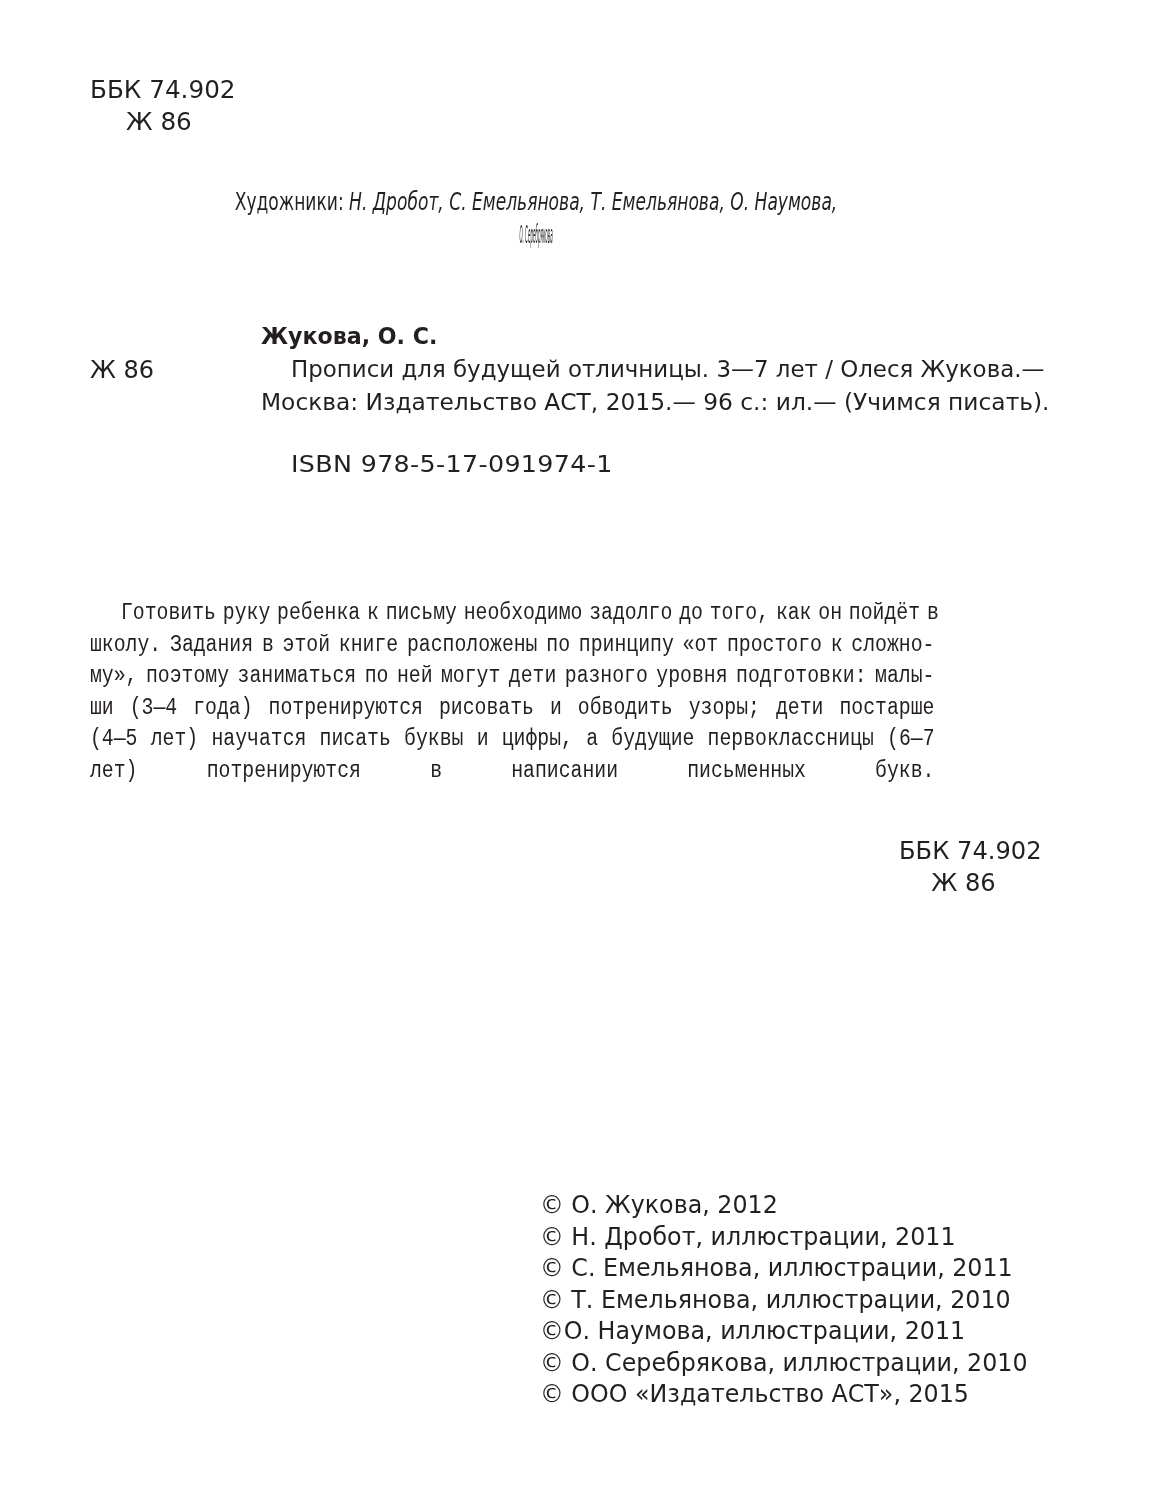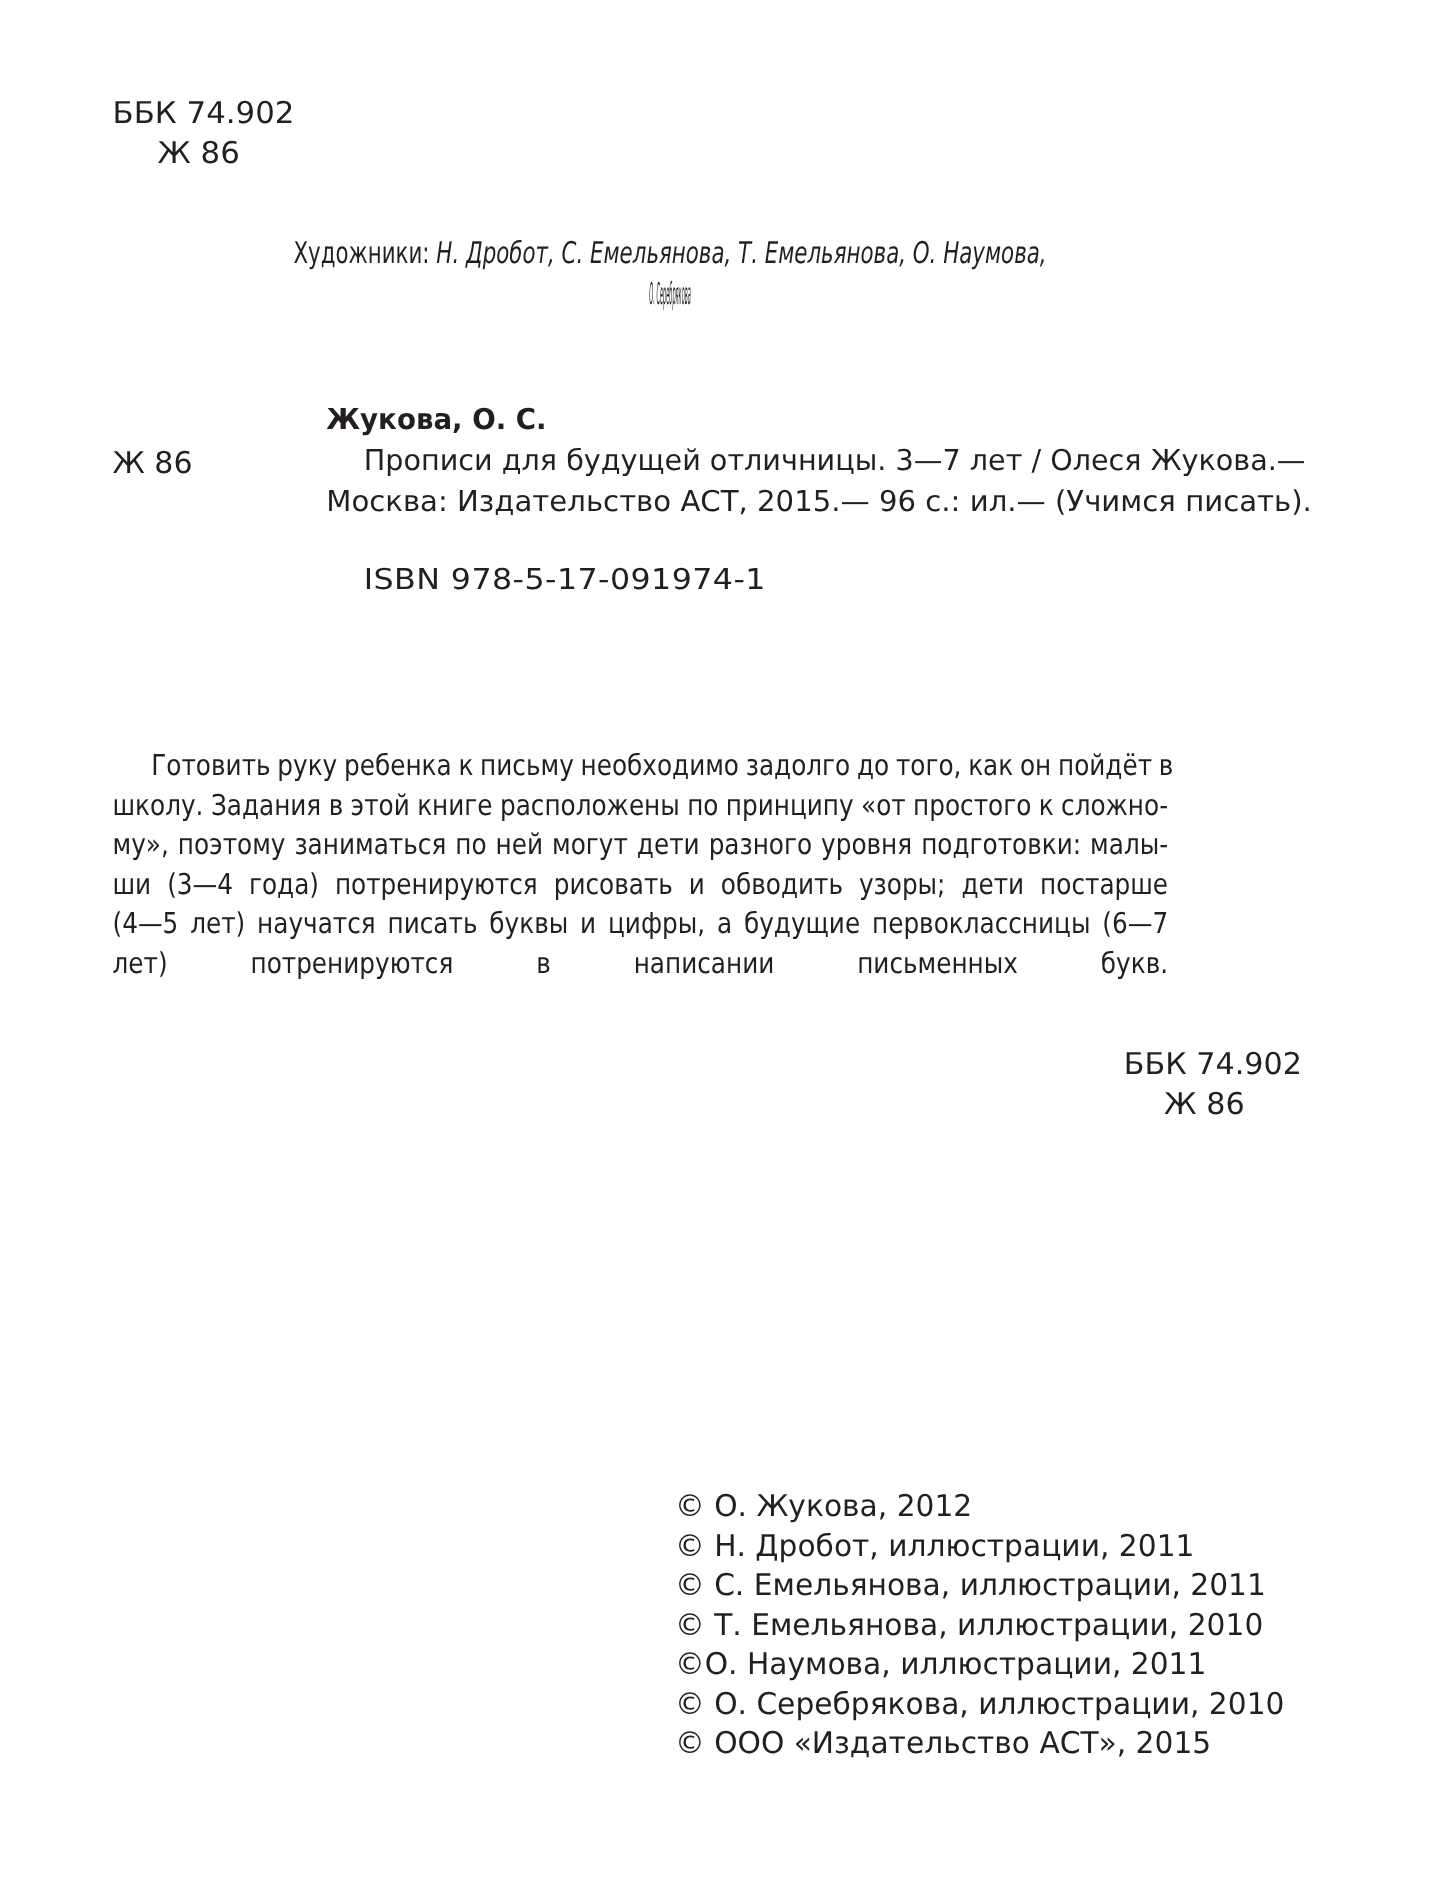--- a/index.html
+++ b/index.html
@@ -31,21 +31,21 @@
 
     
     .code-left { left: 90px; top: 356px; font-size: 24px; }
     .author { left: 261px; top: 323px; font-size: 23px; font-weight: bold; }
     .biblio-line1 { left: 291px; top: 356px; font-size: 23px; }
     .biblio-line2 { left: 261px; top: 389px; font-size: 23px; }
     .isbn { left: 291px; top: 451px; font-size: 23px; letter-spacing: 0.3px; }
 
     
     .annotation { left: 90px; top: 598px; width: 982px; font-size: 23px; line-height: 31.5px; }
-    .annotation .row { display: flex; justify-content: flex-start; white-space: nowrap; }
+    .annotation .row { display: flex; justify-content: flex-start; white-space: nowrap; font-family: Liberation Mono, monospace; }
     .annotation .row.first { padding-left: 31px; }
 
     
     .class-block-2 { left: 899px; top: 835px; line-height: 32px; font-size: 24px; }
     .class-block-2 .line2 { padding-left: 32px; }
 
     
     .copyrights { left: 540px; top: 1190px; font-size: 24px; line-height: 31.5px; }
   </style>
 </head>

